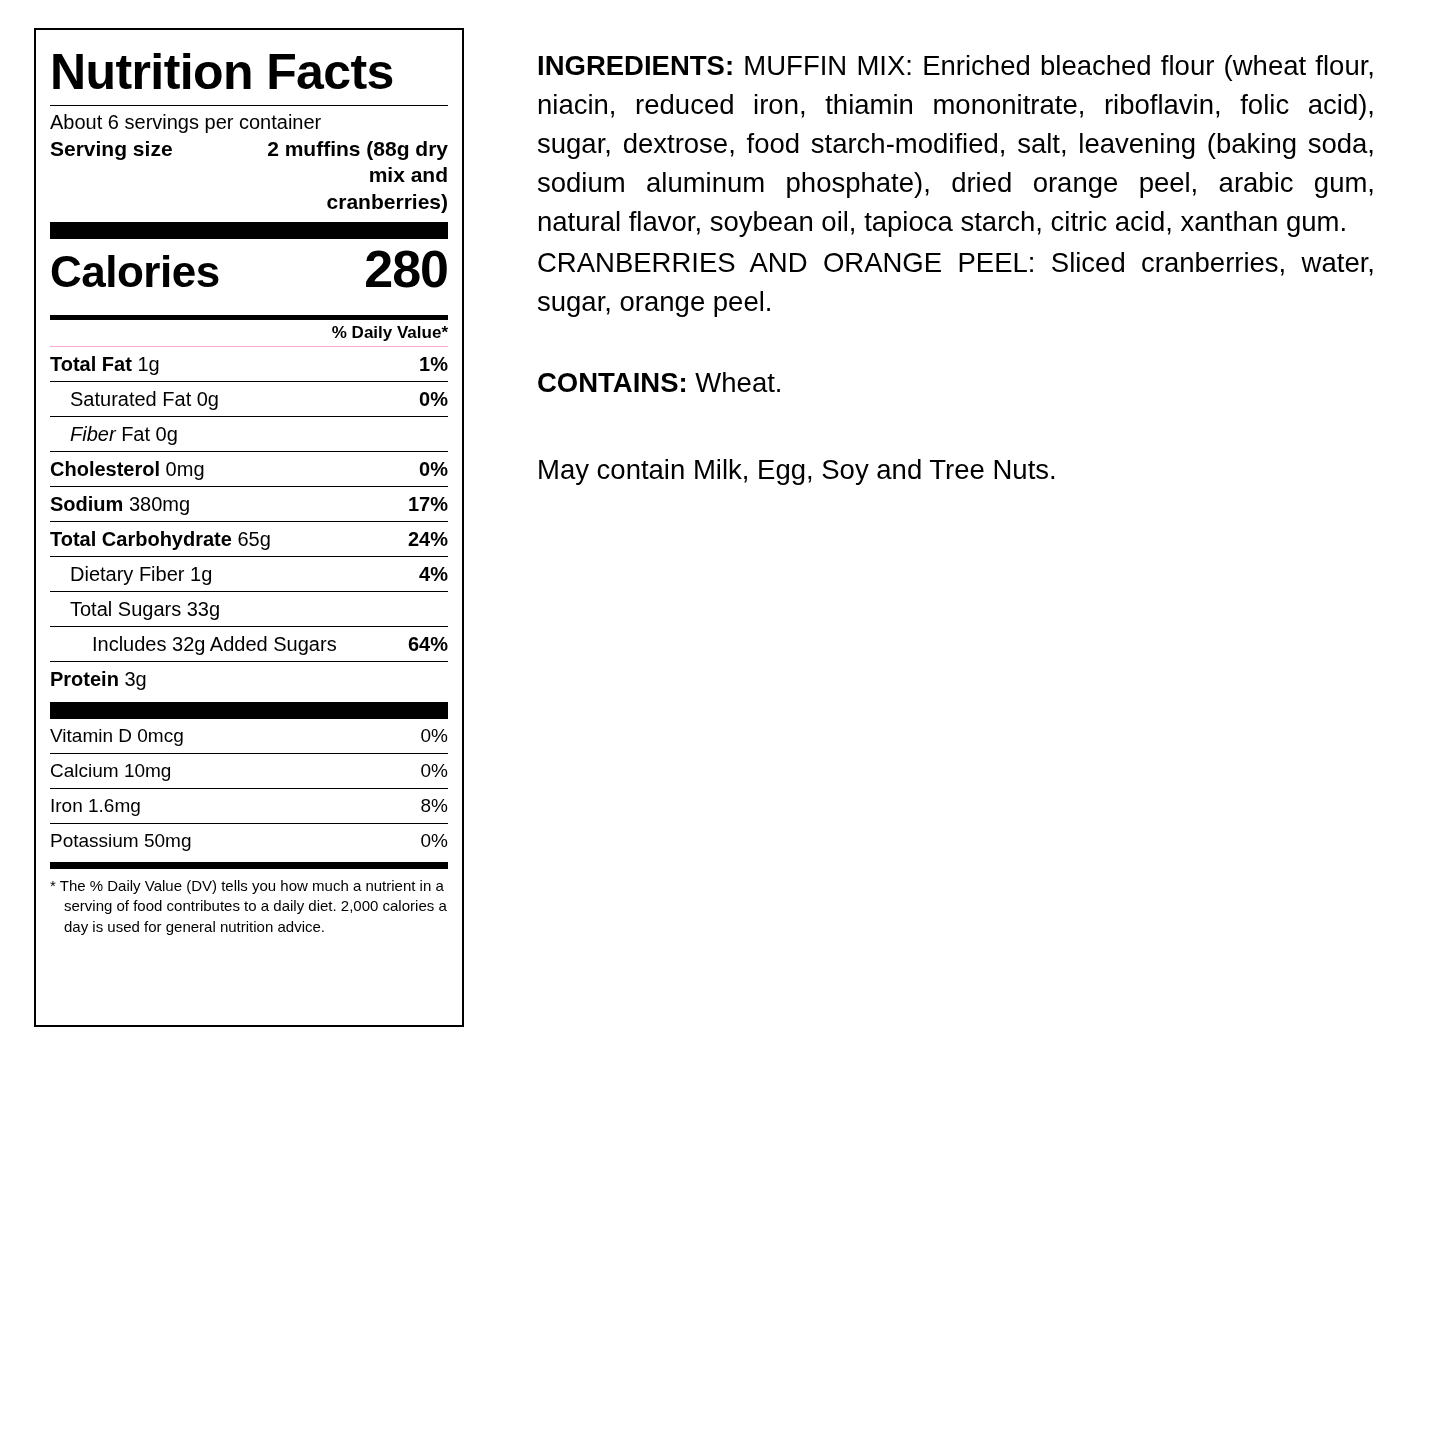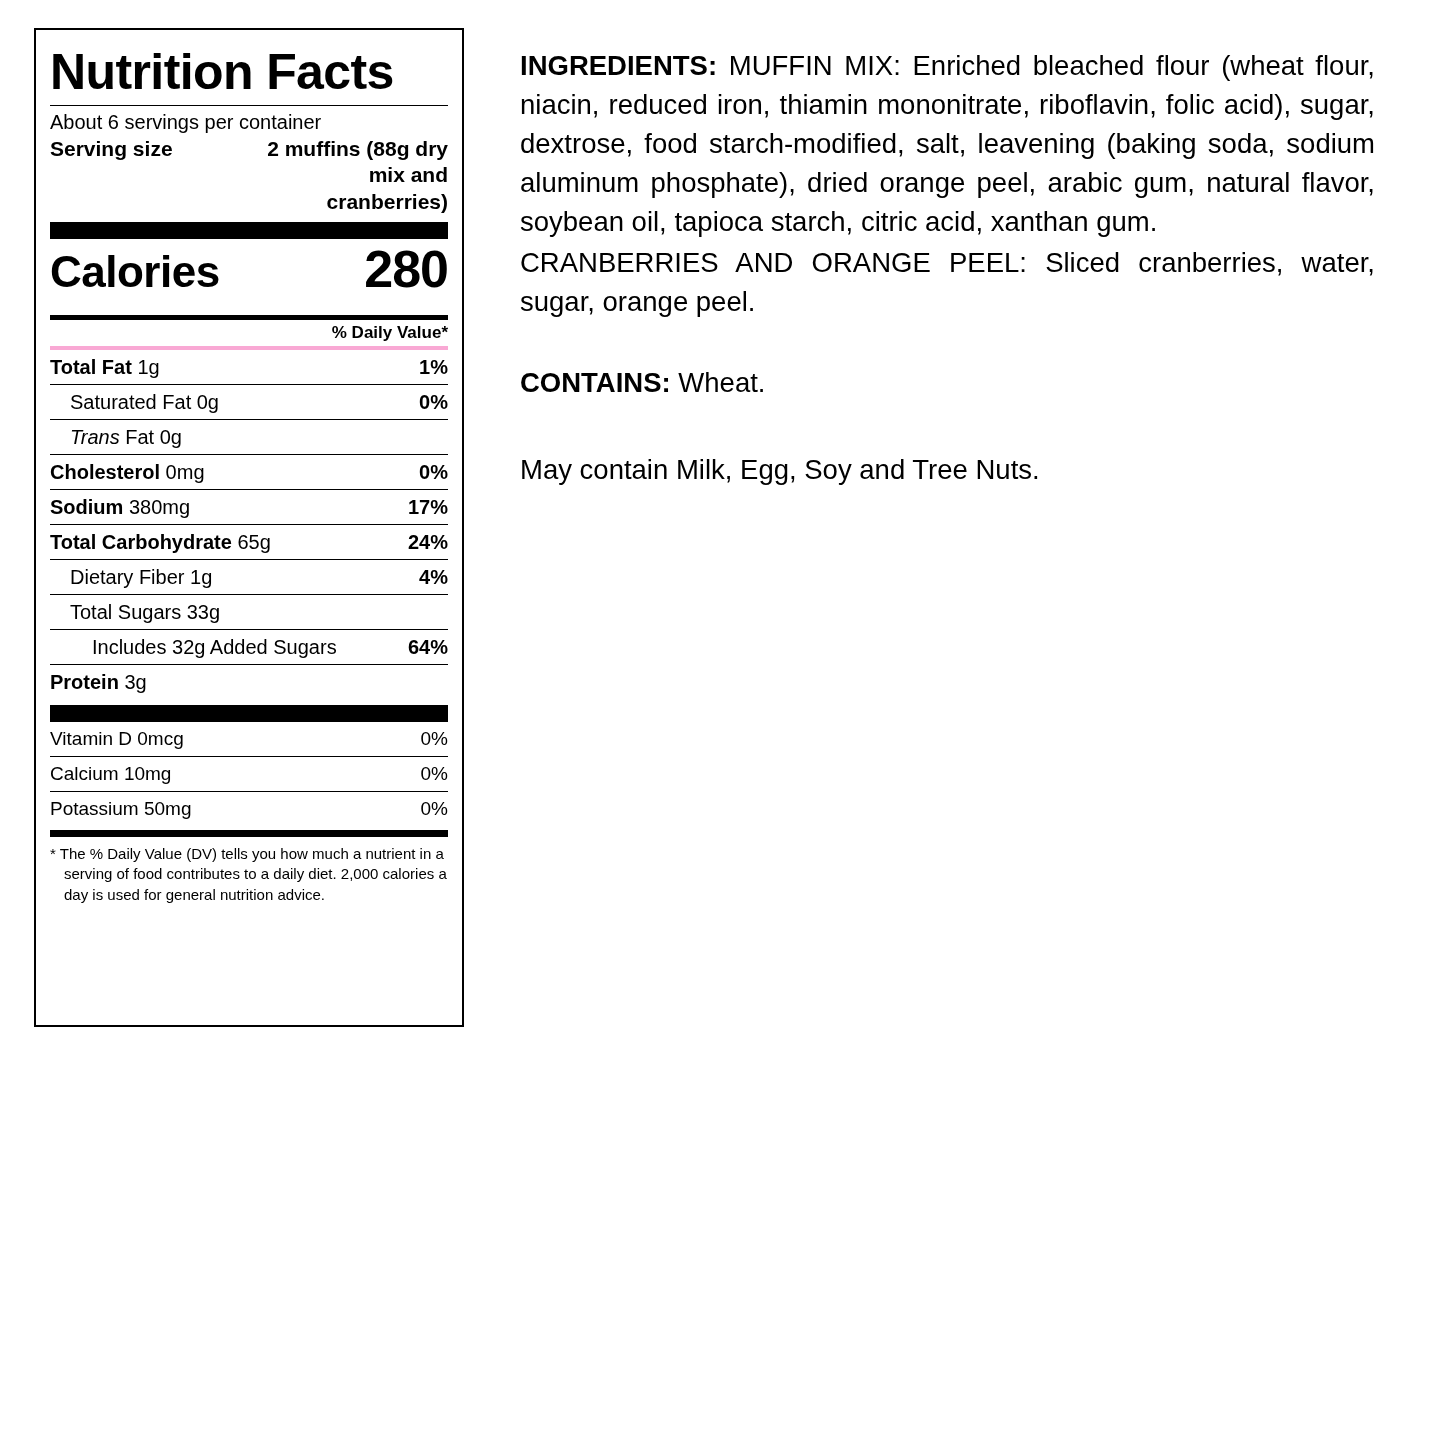--- a/index.html
+++ b/index.html
@@ -86,21 +86,21 @@
   }
   .nf-row {
     display: flex;
     justify-content: space-between;
     align-items: baseline;
     font-size: 20px;
     padding: 5px 0 5px 0;
     border-top: 1px solid #000;
     line-height: 1.2;
   }
-  .nf-row.first { border-top: 4px solid #f9a8d4; }
+  .nf-row.first { border-top: 1px solid #f9a8d4; }
   .nf-row .left b { font-weight: bold; }
   .nf-row .right { font-weight: bold; font-size: 20px; }
   .indent1 { padding-left: 20px; }
   .indent2 { padding-left: 42px; }
   .italic { font-style: italic; }
 
   .vit-row {
     display: flex;
     justify-content: space-between;
     font-size: 19px;
@@ -110,21 +110,21 @@
   .footnote {
     font-size: 15px;
     line-height: 1.35;
     padding-top: 7px;
   }
   .footnote .fn-body { display: block; padding-left: 14px; text-indent: -14px; }
 
   
   .ing-col {
     flex: 1;
-    padding-left: 56px;
+    padding-left: 73px;
     padding-right: 40px;
     padding-top: 18px;
     box-sizing: border-box;
   }
   .ing-par {
     font-size: 27.5px;
     line-height: 1.42;
     text-align: justify;
     margin: 0 0 2px 0;
   }
@@ -168,21 +168,21 @@
       <span class="left"><b>Total Fat</b> <span>1g</span></span>
       <span class="right">1%</span>
     </div>
 
     <div class="nf-row">
       <span class="left indent1"><span>Saturated Fat</span> <span>0g</span></span>
       <span class="right">0%</span>
     </div>
 
     <div class="nf-row">
-      <span class="left indent1"><span class="italic">Trans</span> <span>Fat 0g</span></span>
+      <span class="left indent1"><span class="italic">Fiber</span> <span>Fat 0g</span></span>
       <span class="right"></span>
     </div>
 
     <div class="nf-row">
       <span class="left"><b>Cholesterol</b> <span>0mg</span></span>
       <span class="right">0%</span>
     </div>
 
     <div class="nf-row">
       <span class="left"><b>Sodium</b> <span>380mg</span></span>
@@ -216,20 +216,24 @@
 
     <div class="rule-black" style="margin-top:6px;"></div>
 
     <div class="vit-row" style="border-top:none;">
       <span>Vitamin D 0mcg</span>
       <span>0%</span>
     </div>
     <div class="vit-row">
       <span>Calcium 10mg</span>
       <span>0%</span>
+    </div>
+    <div class="vit-row">
+      <span>Iron 1.6mg</span>
+      <span>8%</span>
     </div>
     <div class="vit-row">
       <span>Potassium 50mg</span>
       <span>0%</span>
     </div>
 
     <div style="border-top:7px solid #000; margin-top:4px;"></div>
 
     <div class="footnote">
       <span class="fn-body">* The % Daily Value (DV) tells you how much a nutrient in a serving of food contributes to a daily diet. 2,000 calories a day is used for general nutrition advice.</span>

